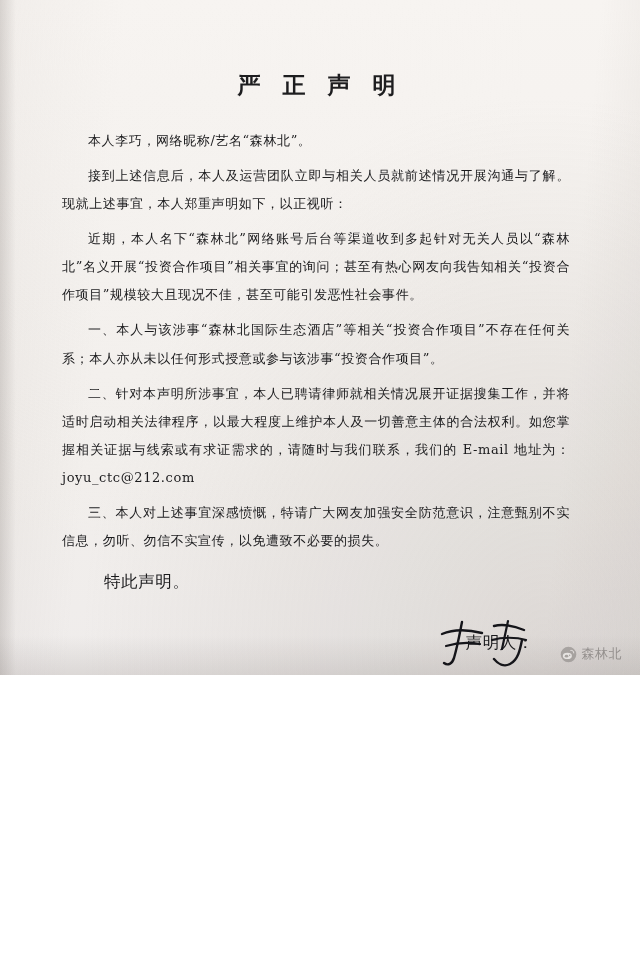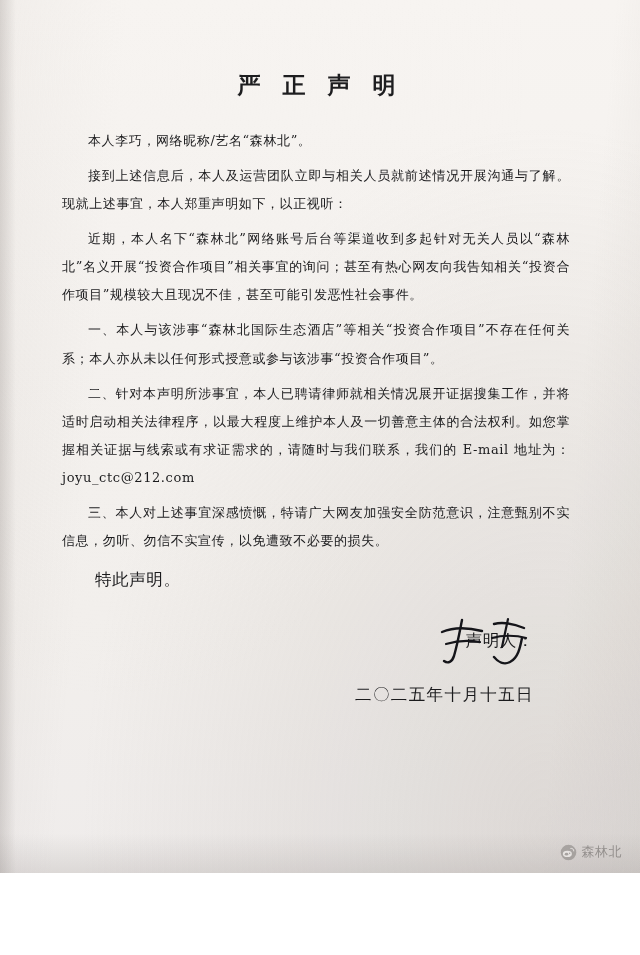--- a/index.html
+++ b/index.html
@@ -10,21 +10,21 @@
     width: 640px;
     height: 955px;
     background: #ffffff;
     font-family: "DejaVu Serif", "Liberation Serif", serif;
     overflow: hidden;
   }
 
   #page {
     position: relative;
     width: 640px;
-    height: 873px;
+    height: 675px;
     background: linear-gradient(180deg, #f7f4f1 0%, #f4f1ee 40%, #f2efec 70%, #efeceb 100%);
     box-sizing: border-box;
     overflow: hidden;
   }
 
   
   #paper-texture {
     position: absolute;
     inset: 0;
     pointer-events: none;
@@ -106,21 +106,21 @@
     color: #1b1b1d;
     letter-spacing: 1.4px;
   }
 
   .special-note {
     text-indent: 2em;
     font-size: 16.5px;
     line-height: 2.16;
     color: #1b1b1d;
     letter-spacing: 0.6px;
-    margin: 0;
+    margin: 9px;
   }
 
   
   #watermark {
     position: absolute;
     right: 18px;
     bottom: 12px;
     display: flex;
     align-items: center;
     gap: 5px;

